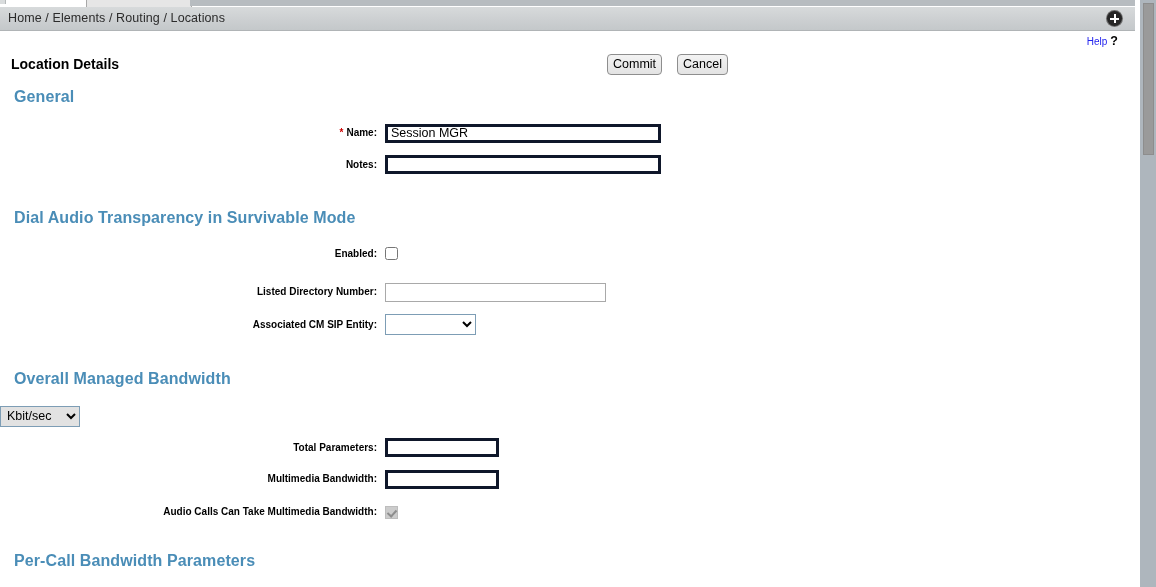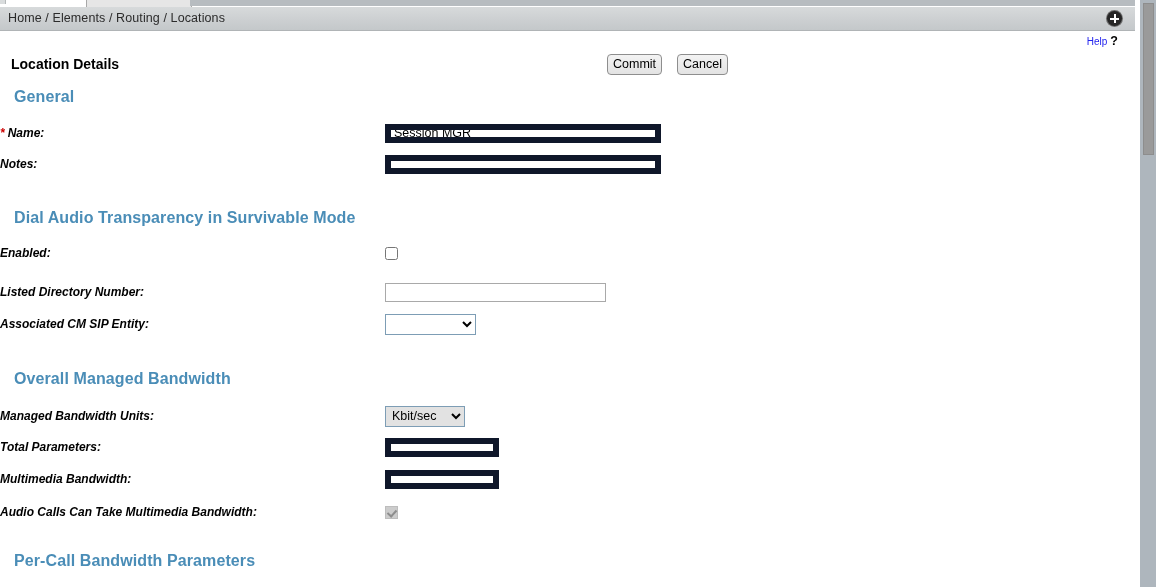--- a/index.html
+++ b/index.html
@@ -161,43 +161,42 @@
     letter-spacing: 0.1px;
   }
 
   .form-row {
     display: flex;
     align-items: center;
     width: 100%;
   }
   .form-label {
     width: 385px;
-    text-align: left;
-    font-size: 12px;
+    text-align: right;
+    font-size: 10px;
     font-weight: bold;
     color: #000000;
     padding-right: 8px;
     box-sizing: border-box;
     white-space: nowrap;
-    font-style: italic;
   }
   .req-star {
     color: #cc0000;
     font-weight: bold;
     margin-right: 3px;
   }
   .form-field { flex: 1; }
 
   input.txt {
     font-family: "Liberation Sans", sans-serif;
     font-size: 12.5px;
     color: #000000;
     height: 19px;
     padding: 0 3px;
-    border: 6px solid #0f172a;
+    border: 3px solid #0f172a;
     background: #ffffff;
     box-sizing: border-box;
     outline: none;
   }
   input.txt.wide { width: 276px; }
   input.txt.med  { width: 221px; }
   input.txt.bw   { width: 114px; }
   input.txt.disabled-look {
     border: 1px solid #a9a9a9;
     background: #ffffff;
@@ -344,21 +343,20 @@
       <div class="form-field">
         <select class="sel empty-sel">
           <option value=""></option>
         </select>
       </div>
     </div>
 
     <div class="section-header" style="margin-top:35px;">Overall Managed Bandwidth</div>
 
     <div class="form-row" style="margin-top:18px;">
-      <div class="form-label">Managed Bandwidth Units:</div>
       <div class="form-field">
         <select class="sel unit-sel"><option value="Kbit/sec">Kbit/sec</option><option value="Mbit/sec">Mbit/sec</option><option value="Gbit/sec">Gbit/sec</option><option value="Calls">Calls</option></select>
       </div>
     </div>
 
     <div class="form-row" style="margin-top:11px;">
       <div class="form-label">Total Parameters:</div>
       <div class="form-field">
         <input type="text" class="txt bw" value="" style="">
       </div>

